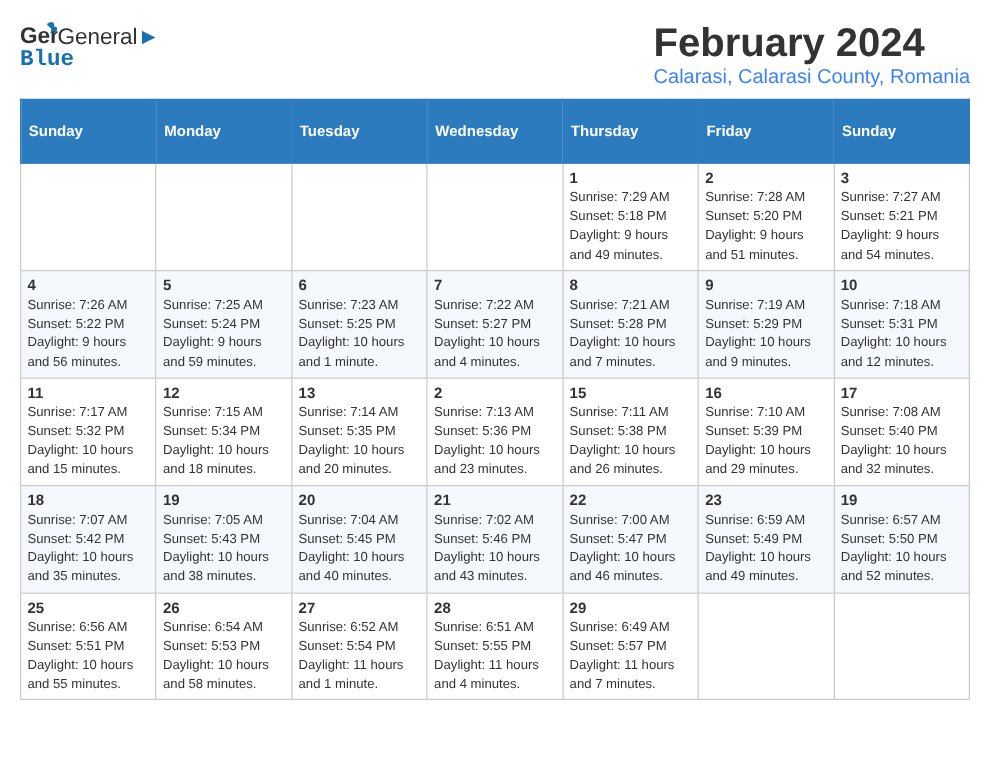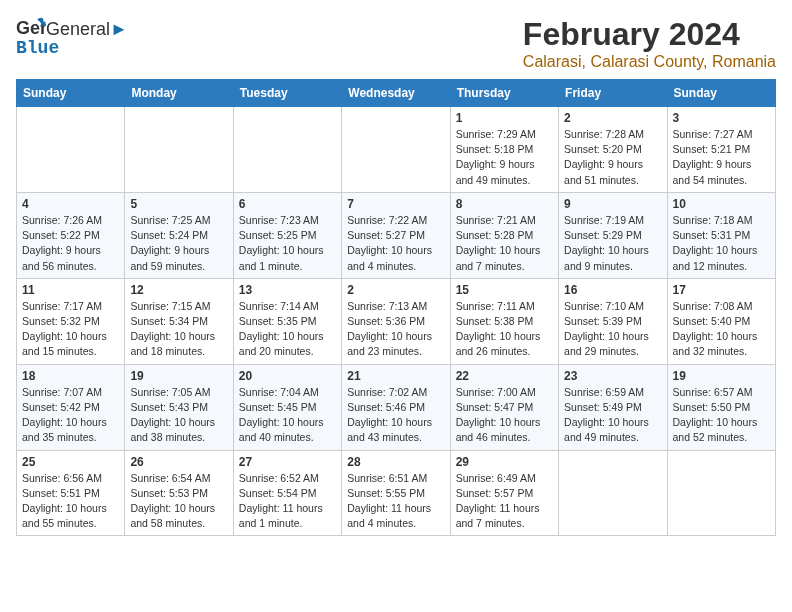--- a/index.html
+++ b/index.html
@@ -32,32 +32,32 @@
       text-align: left;
     }
     .title-block h1 {
       font-size: 32px;
       font-weight: bold;
       color: #333;
     }
     .title-block h2 {
       font-size: 16px;
       font-weight: normal;
-      color: #a16207;
+      color: #3b82f6;
     }
     table {
       width: 100%;
       border-collapse: collapse;
       font-size: 11px;
     }
     thead tr th {
       background-color: #2d7bbf;
       color: white;
       text-align: left;
-      padding: 6px 6px;
+      padding: 18px 6px;
       font-size: 12px;
       font-weight: bold;
       border: 1px solid #2d7bbf;
     }
     tbody tr td {
       border: 1px solid #ccc;
       vertical-align: top;
       padding: 4px 5px;
       min-height: 80px;
       height: 80px;

